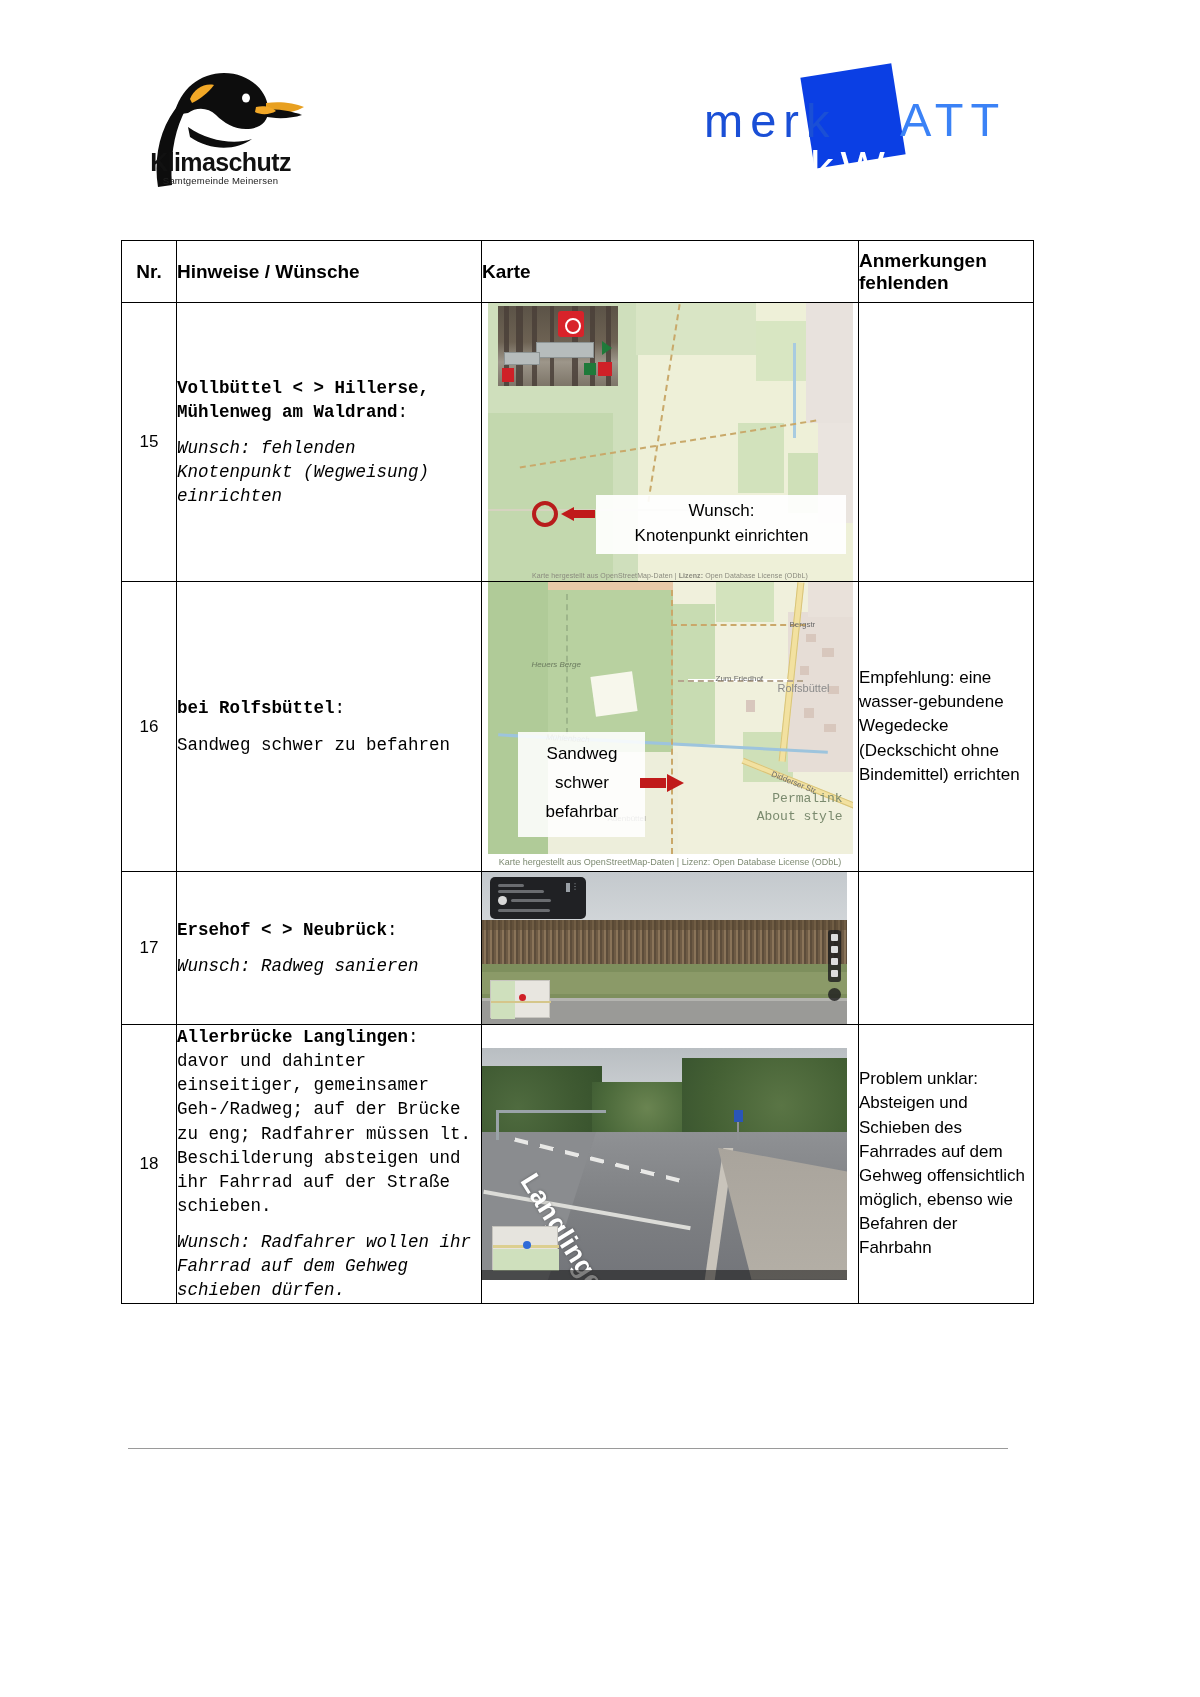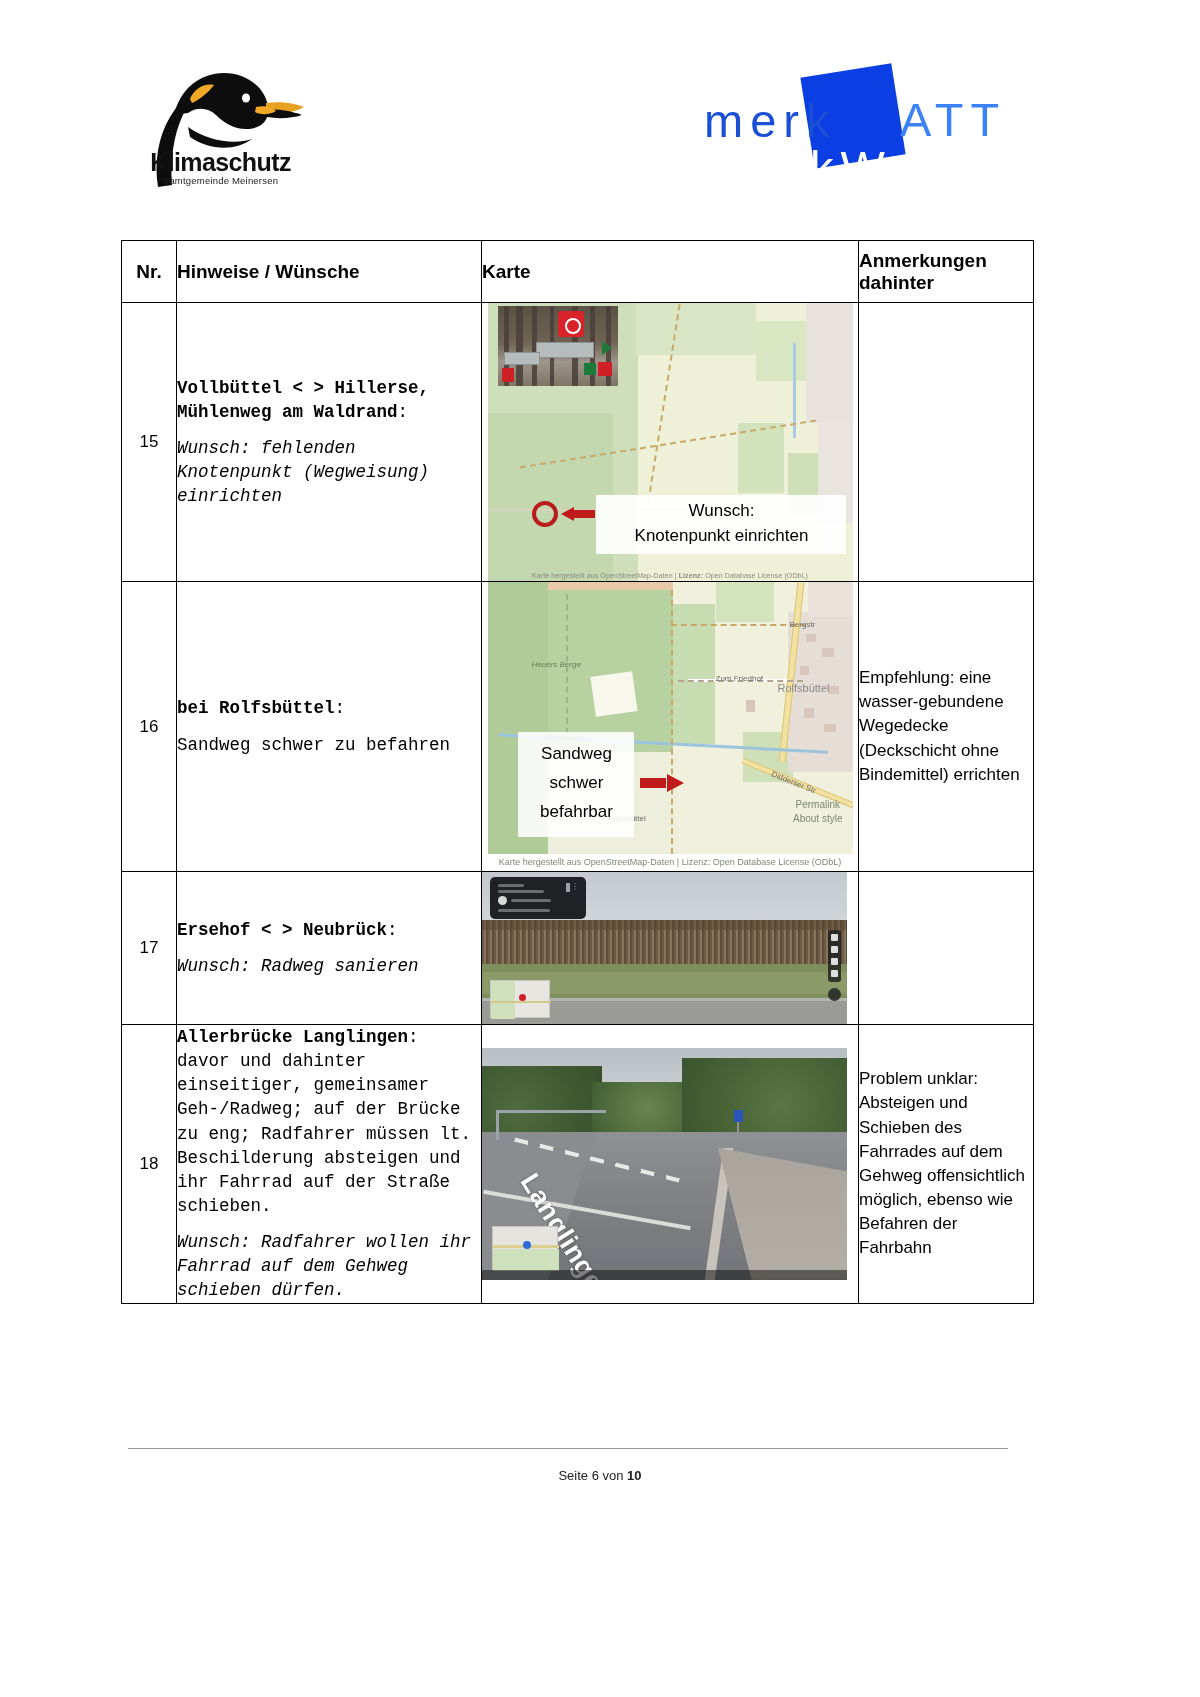--- a/index.html
+++ b/index.html
@@ -215,36 +215,36 @@
     position:absolute; left:78px; top:12px; width:0; height:140px;
     border-left:2px dashed #9db58a;
   }
   .m16-white-road {
     position:absolute; left:200px; top:97px; width:100px; height:3px; background:#fff;
   }
   .m16-lbl { position:absolute; font-size:8px; color:#6a7a5e; font-style:italic; }
   .m16-lbl2 { position:absolute; font-size:8px; color:#6b6b6b; }
   .m16-lbl-town { position:absolute; font-size:11px; color:#8a8a8a; }
   .label16 {
-    position:absolute; left:30px; top:150px; width:116px;
+    position:absolute; left:30px; top:150px; width:127px;
     background:rgba(255,255,255,0.88);
     font-size:17px; line-height:1.7; padding:8px 6px 10px 8px; color:#000;
   }
   .arrow-right16 {
     position:absolute; left:152px; top:192px; width:44px; height:18px;
   }
   .arrow-right16 .shaft { position:absolute; left:0; top:4px; width:26px; height:10px; background:#c01a1a; }
   .arrow-right16 .head {
     position:absolute; right:0; top:0; width:0; height:0;
     border-top:9px solid transparent; border-bottom:9px solid transparent;
     border-left:17px solid #c01a1a;
   }
   .permalink {
-    position:absolute; right:10px; bottom:28px; text-align:center;
-    font-size:10px; color:#7a8a6e; line-height:1.4;
+    position:absolute; right:10px; bottom:28px; text-align:right;
+    font-size:13px; color:#7a8a6e; line-height:1.4;font-family:Liberation Mono, monospace;
   }
 
   
   .photo17 {
     position:relative; width:365px; height:152px; overflow:hidden;
     background:#c9cdd0;
   }
   .p17-sky { position:absolute; left:0; top:0; width:365px; height:58px;
     background:linear-gradient(180deg,#c4c9cd 0%,#d3d7da 100%); }
   .p17-hedge { position:absolute; left:0; top:48px; width:365px; height:46px;
@@ -394,21 +394,21 @@
       <col class="c-nr">
         <col class="c-hin">
         <col class="c-karte">
         <col class="c-anm">
     </colgroup>
     <thead>
       <tr>
         <th class="nr-head">Nr.</th>
         <th>Hinweise / Wünsche</th>
         <th>Karte</th>
-        <th>Anmerkungen dahinter</th>
+        <th>Anmerkungen fehlenden</th>
       </tr>
     </thead>
     <tbody>
 
       <tr>
         <td class="nr">15</td>
 
         <td class="hin">
           <p><span class="b">Vollbüttel &lt; &gt; Hillerse, Mühlenweg am Waldrand</span><span>:</span></p>
           <p class="i">Wunsch: fehlenden Knotenpunkt (Wegweisung) einrichten</p>
@@ -615,17 +615,14 @@
           </div>
         </td>
 
         <td class="anm">Problem unklar: Absteigen und Schieben des Fahrrades auf dem Gehweg offensichtlich möglich, ebenso wie Befahren der Fahrbahn</td>
       </tr>
 
     </tbody>
   </table>
 
   <div class="footer-rule"></div>
-  <div class="footer-text">
-    <span>Seite 6 von </span><b>10</b>
-  </div>
 
 </div>
 
 </body></html>

